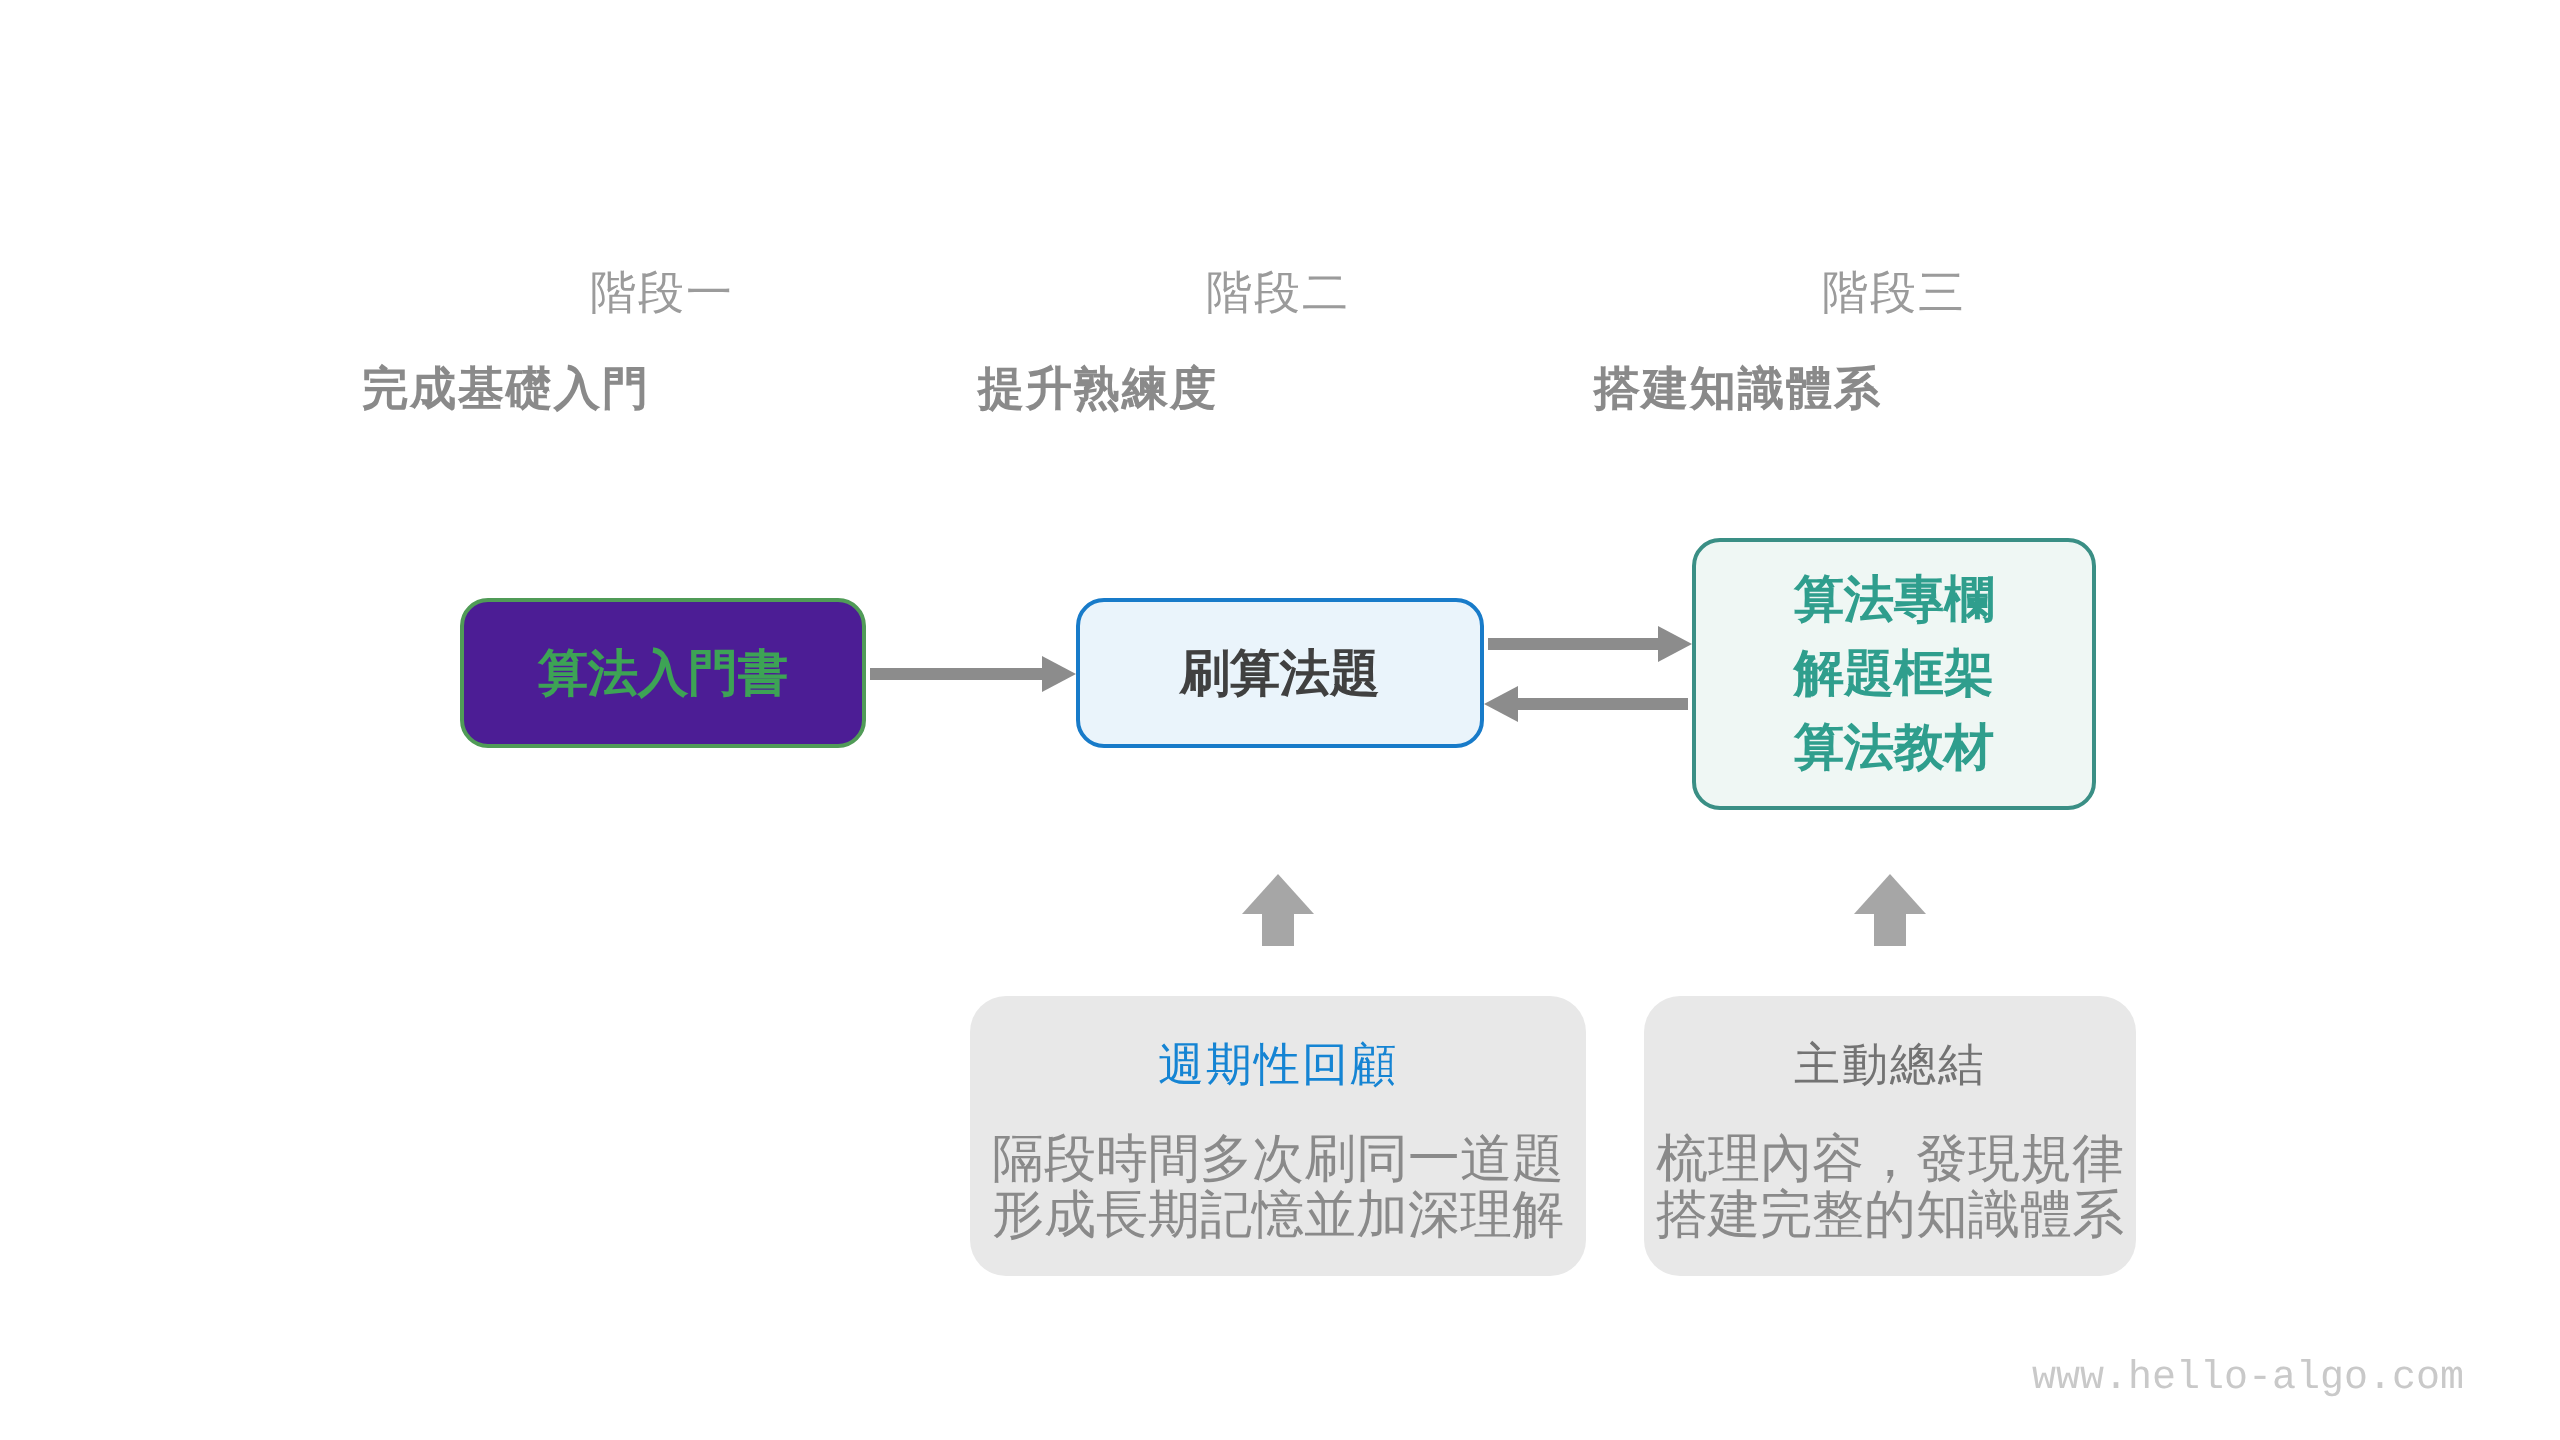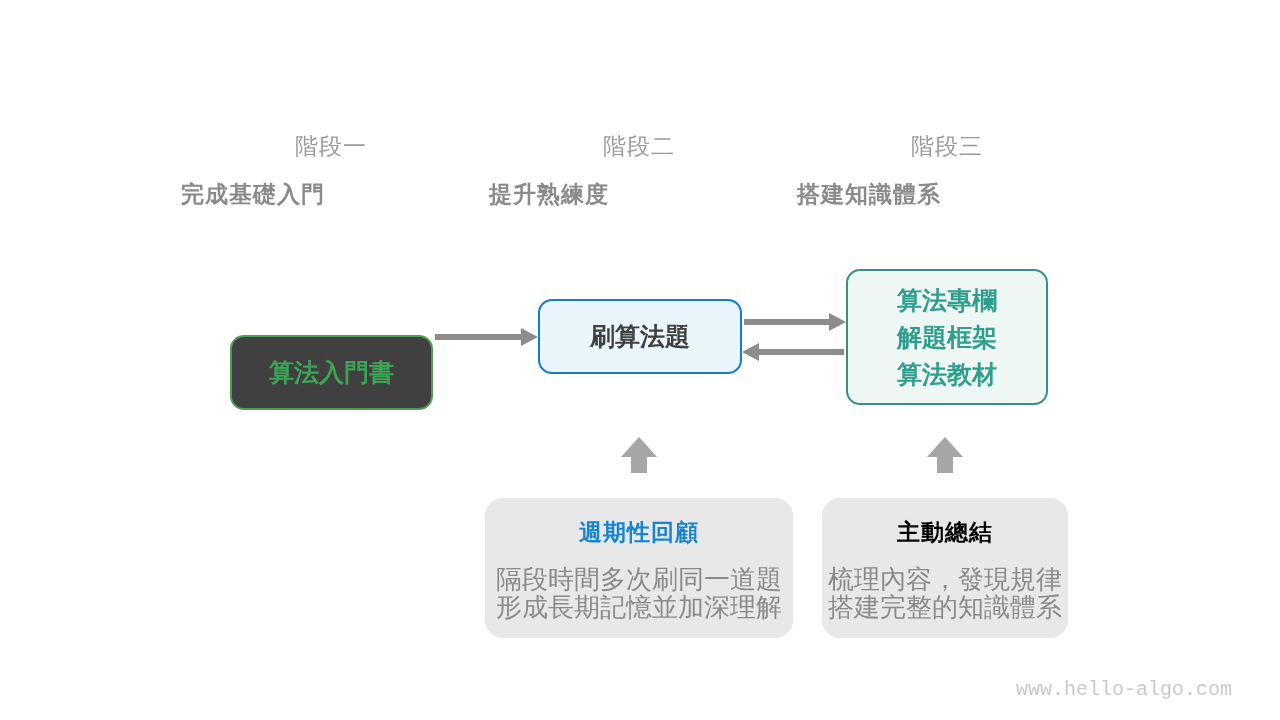--- a/index.html
+++ b/index.html
@@ -10,21 +10,21 @@
   
   .stage-label{position:absolute;top:131px;width:300px;text-align:center;
     font-size:23px;color:#9B9B9B;letter-spacing:1px;}
   .stage-subtitle{position:absolute;top:179px;width:300px;text-align:left;
     font-size:23px;font-weight:bold;color:#8A8A8A;letter-spacing:1px;}
   .col1{left:181px}.col2{left:489px}.col3{left:797px}
   
   .node{position:absolute;border-radius:14px;display:flex;align-items:center;
     justify-content:center;font-weight:bold;font-size:25px;box-sizing:border-box;}
   .node-green{left:230px;top:299px;width:203px;height:75px;
-    border:2.5px solid #509B57;background:#404040;color:#3DA355;margin-top:36px;}
+    border:2.5px solid #509B57;background:#4c1d95;color:#3DA355;}
   .node-blue{left:538px;top:299px;width:204px;height:75px;
     border:2.5px solid #187BC9;background:#EAF4FB;color:#404040;}
   .node-teal{left:846px;top:269px;width:202px;height:136px;
     border:2.5px solid #3A8F85;background:#EFF7F4;color:#2F9E8D;
     flex-direction:column;line-height:37px;}
   
   .h-arrow{position:absolute;height:6px;background:#8C8C8C;}
   .h-arrow.right::after{content:"";position:absolute;left:100%;top:50%;
     transform:translateY(-50%);border-left:17px solid #8C8C8C;
     border-top:9px solid transparent;border-bottom:9px solid transparent;}
@@ -38,22 +38,22 @@
   .up-arrow{position:absolute;width:36px;}
   .up-arrow .head{width:0;height:0;border-left:18px solid transparent;
     border-right:18px solid transparent;border-bottom:20px solid #A6A6A6;}
   .up-arrow .stem{width:16px;height:16px;background:#A6A6A6;margin:0 auto;}
   .u1{left:621px;top:437px}.u2{left:927px;top:437px}
   
   .callout{position:absolute;top:498px;height:140px;background:#E8E8E8;
     border-radius:18px;text-align:center;box-sizing:border-box;padding-top:19px;}
   .c1{left:485px;width:308px;}
   .c2{left:822px;width:246px;}
-  .callout-title{font-size:23px;font-weight:bold;letter-spacing:1px;}
-  .ct-blue{color:#1584D3}.ct-teal{color:#000000}
+  .callout-title{font-size:23px;font-weight:normal;letter-spacing:1px;}
+  .ct-blue{color:#1584D3}.ct-teal{color:#737373}
   .callout-desc{margin-top:17px;font-size:26px;line-height:28px;color:#8A8A8A;}
   
   .watermark{position:absolute;right:48px;top:678px;
     font-family:Liberation Mono, monospace;
     font-size:20px;color:#C9C9C9;}
 </style>
 </head>
 <body>
 
 <div class="canvas">

